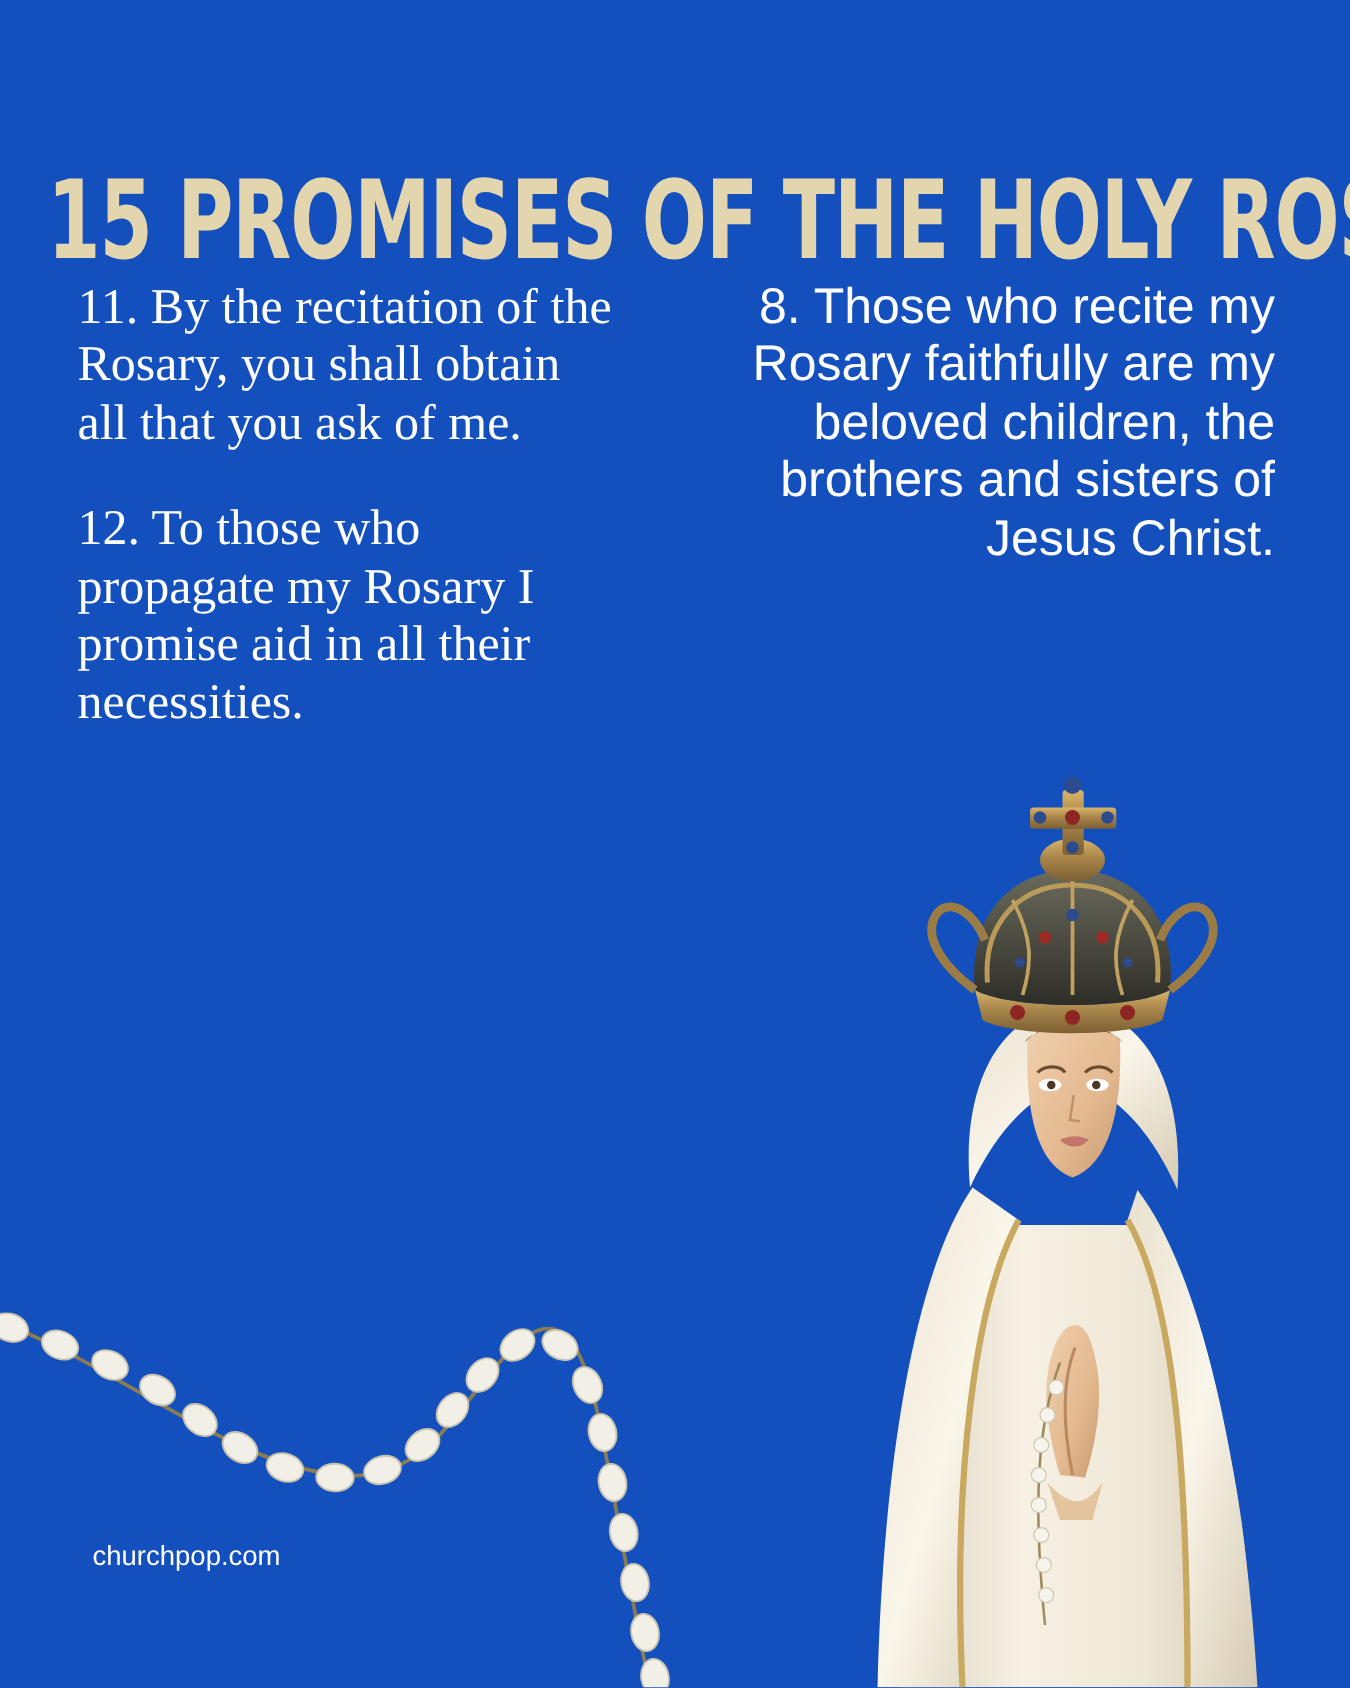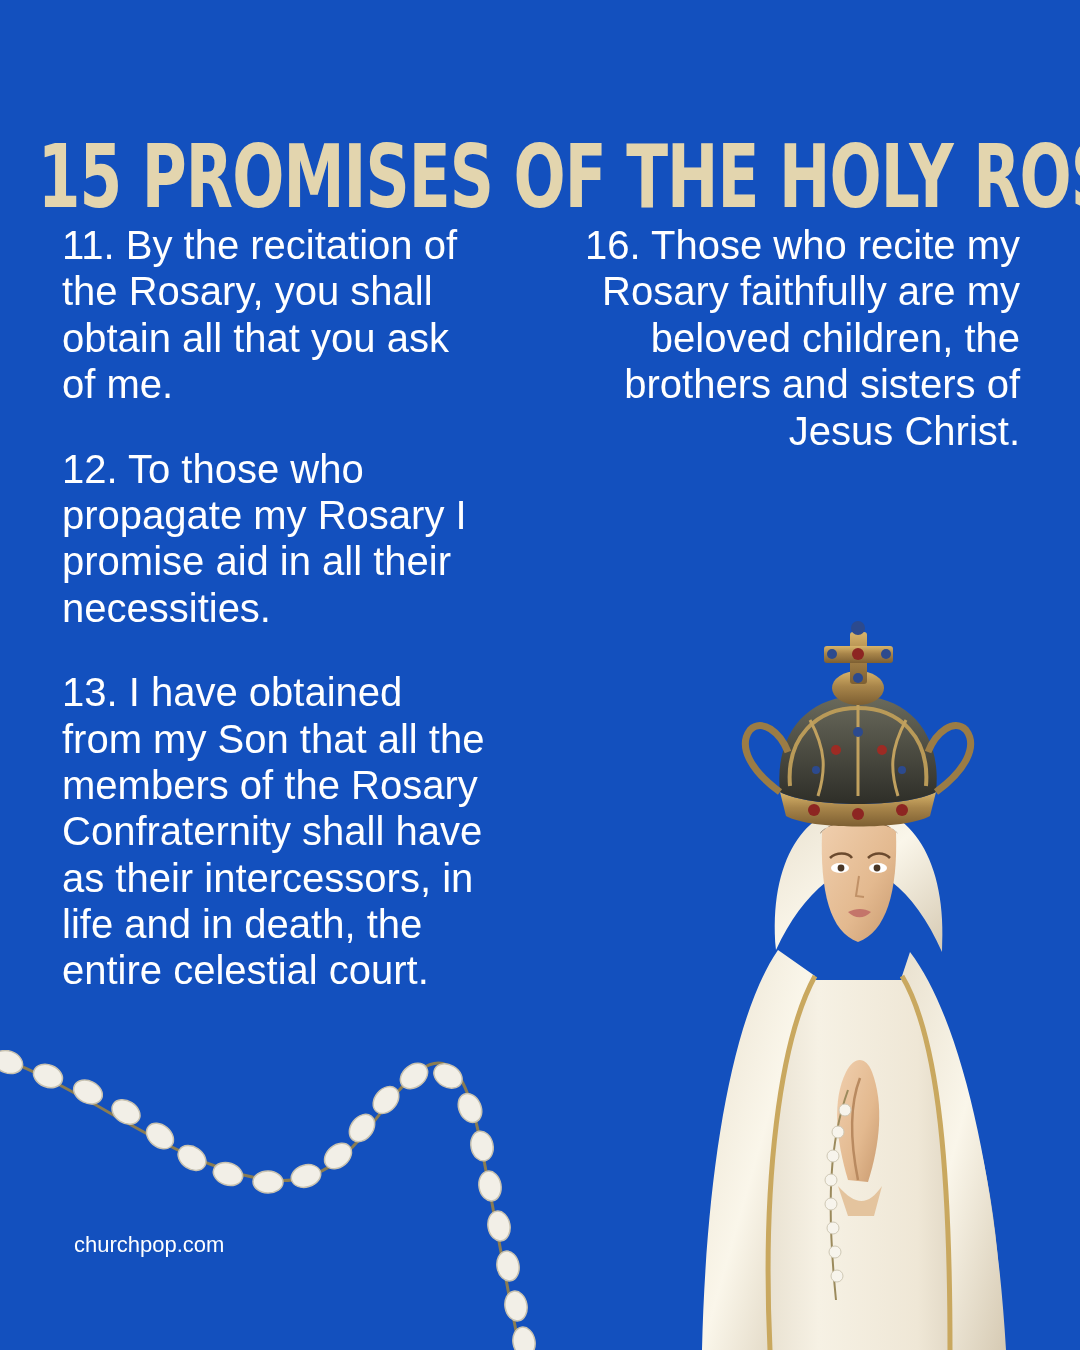--- a/index.html
+++ b/index.html
@@ -45,20 +45,21 @@
     color: #FFFFFF;
     font-family: "Liberation Sans", sans-serif;
     font-size: 40px;
     line-height: 1.16;
   }
   .col-left {
     left: 62px;
     top: 222px;
     width: 430px;
     text-align: left;
+    font-family: Liberation Serif, serif;
   }
   .col-right {
     left: 540px;
     top: 222px;
     width: 480px;
     text-align: right;
   }
   .promise {
     margin: 0 0 38px 0;
   }
@@ -230,22 +231,21 @@
       <circle cx="276" cy="34" r="5" fill="#2c4a8e"></circle>
       <circle cx="248" cy="58" r="5" fill="#2c4a8e"></circle>
     </g>
   </svg>
 
   <h1 class="title">15 PROMISES OF THE HOLY ROSARY</h1>
 
   <div class="col col-left">
     <p class="promise">11. By the recitation of the Rosary, you shall obtain all that you ask of me.</p>
     <p class="promise gap-large">12. To those who propagate my Rosary I promise aid in all their necessities.</p>
-    <p class="promise">13. I have obtained from my Son that all the members of the Rosary Confraternity shall have as their intercessors, in life and in death, the entire celestial court.</p>
   </div>
 
   <div class="col col-right">
-    <p class="promise">16. Those who recite my Rosary faithfully are my beloved children, the brothers and sisters of Jesus Christ.</p>
+    <p class="promise">8. Those who recite my Rosary faithfully are my beloved children, the brothers and sisters of Jesus Christ.</p>
   </div>
 
   <div class="credit">churchpop.com</div>
 
 </div>
 
 </body></html>

